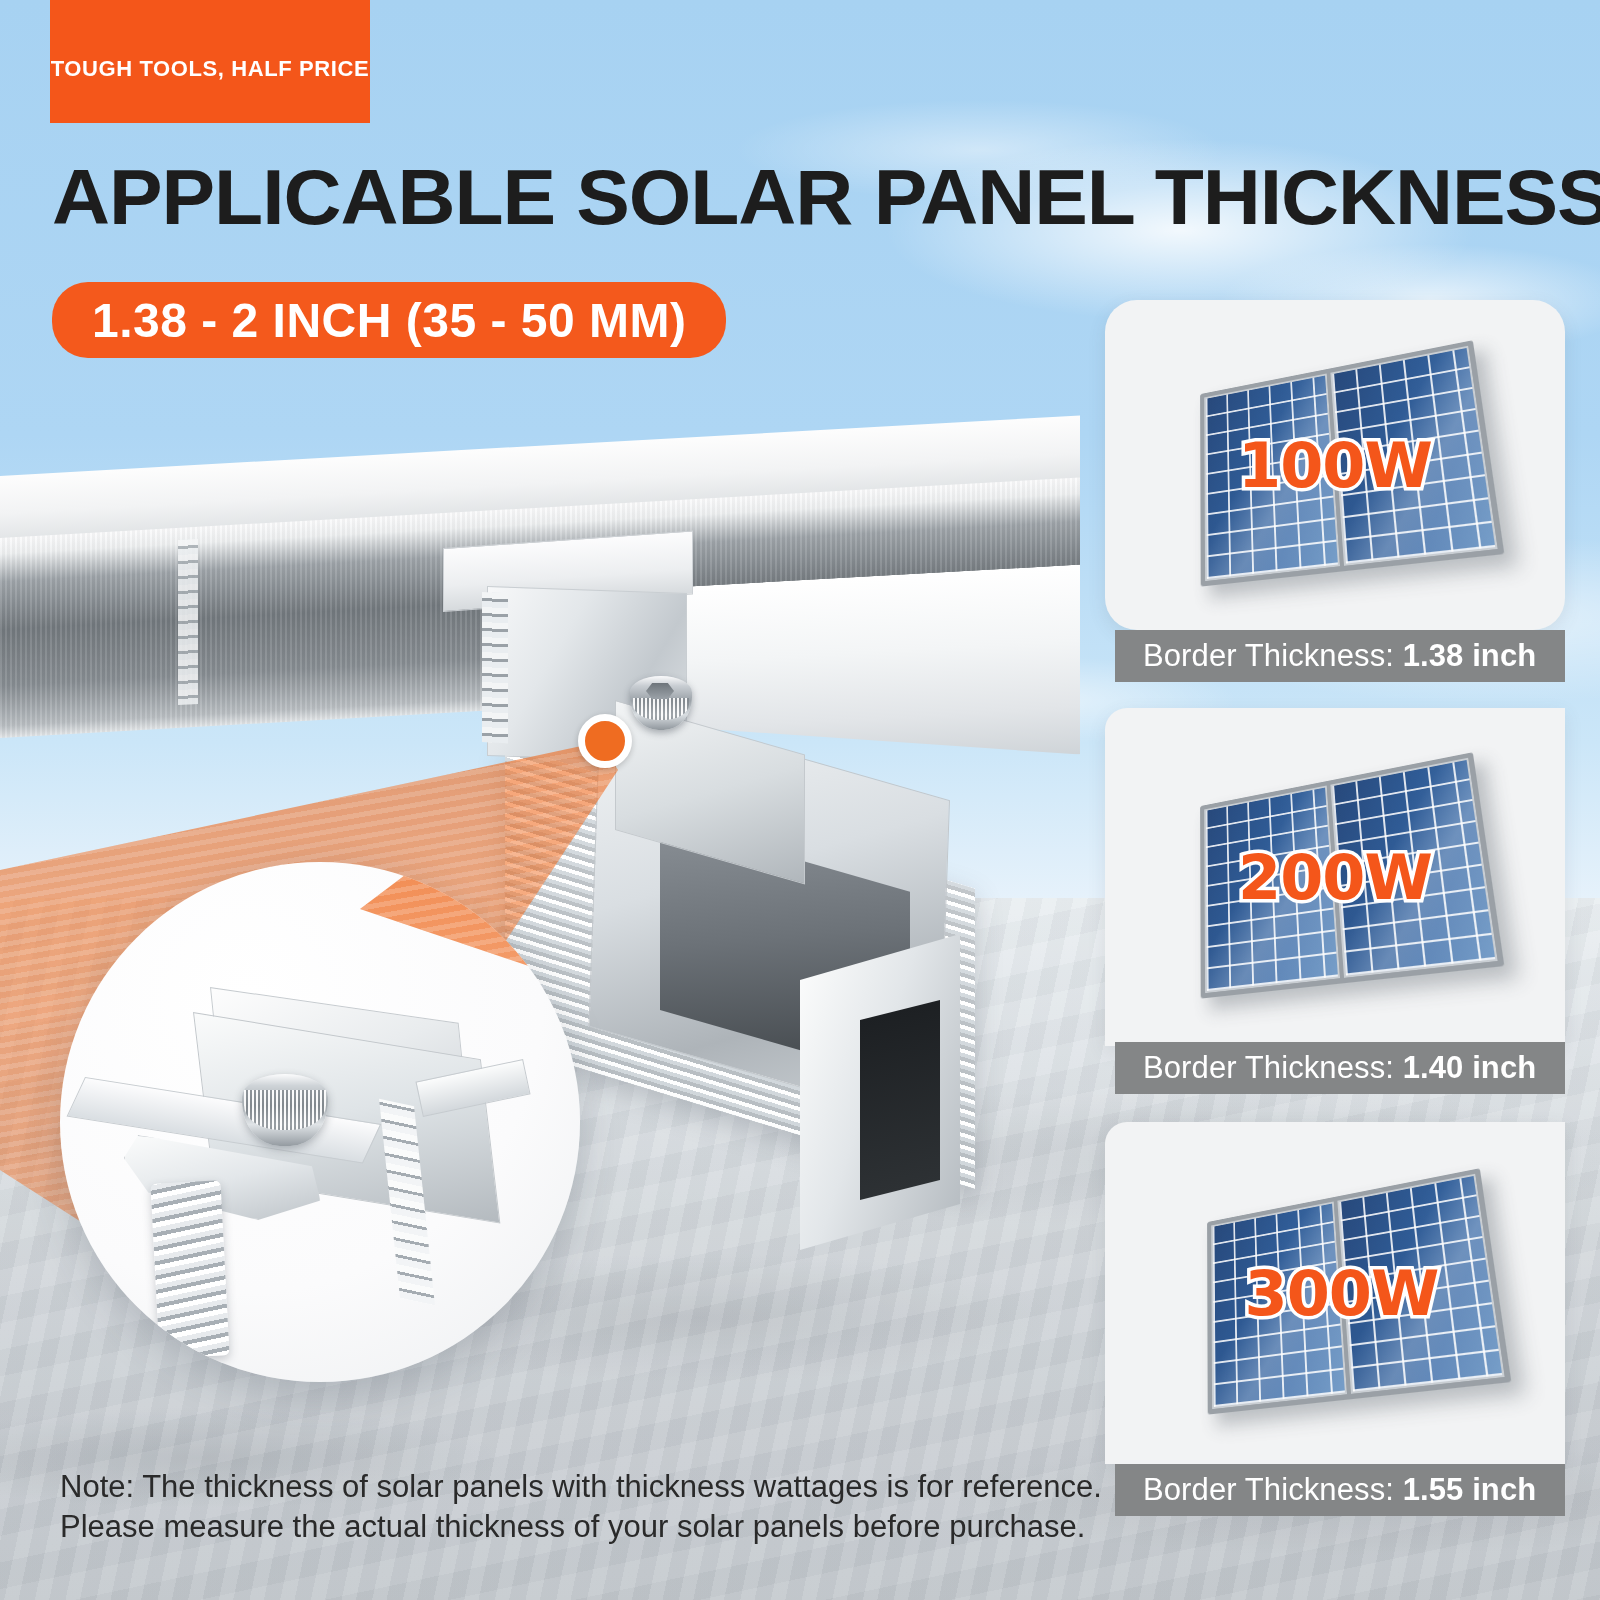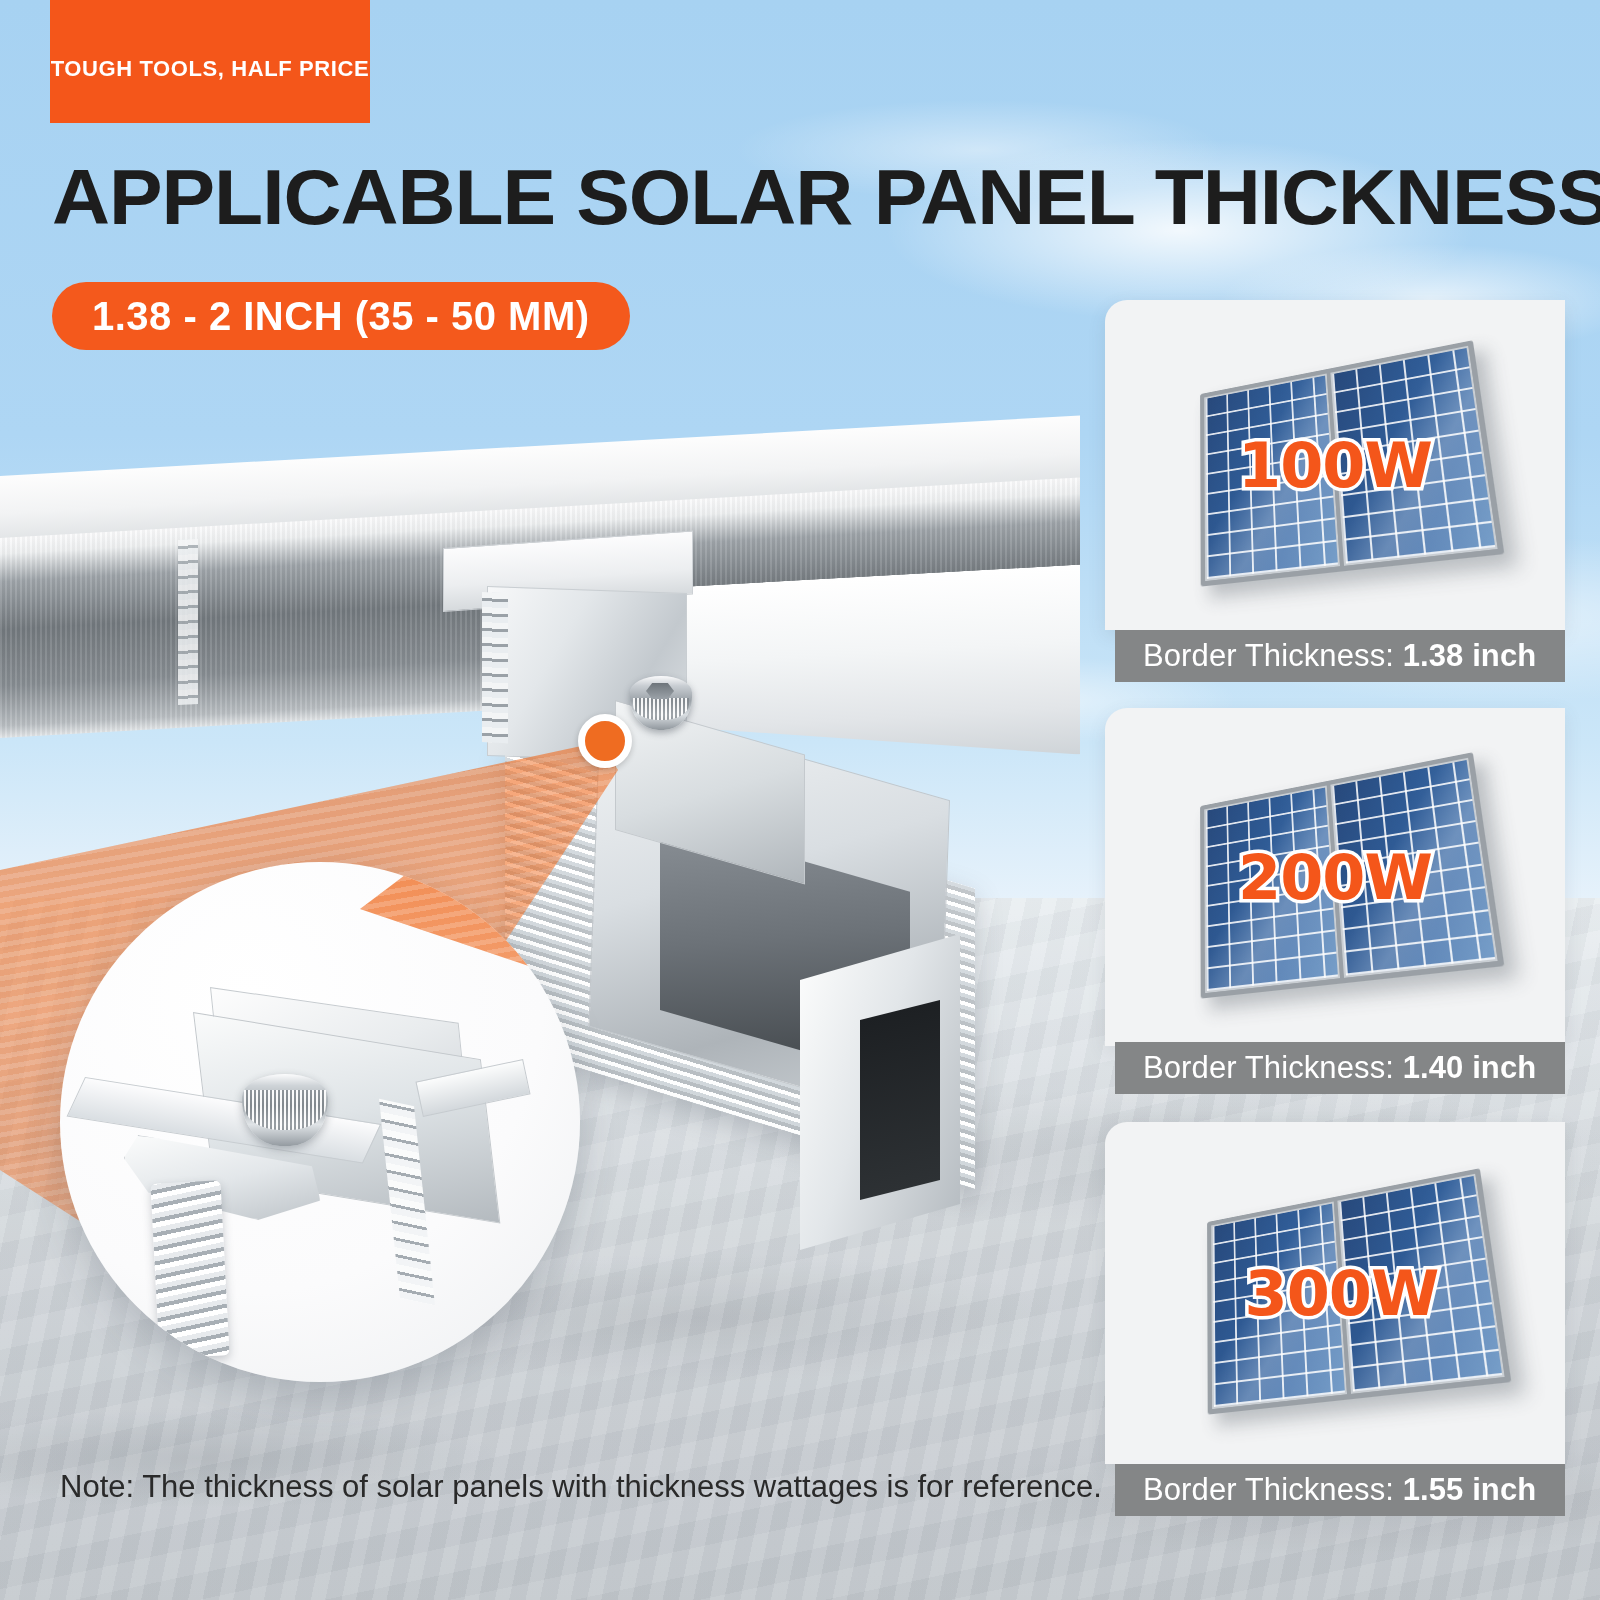--- a/index.html
+++ b/index.html
@@ -62,24 +62,24 @@
     color:#1d1d1d; font-weight:bold; font-size:78px; line-height:1;
     letter-spacing:-1px;
     font-family:"Liberation Sans Narrow","Liberation Sans", sans-serif;
     transform:scaleX(1.03); transform-origin:left center;
     white-space:nowrap;
   }
 
   
   .pill{
     position:absolute; left:52px; top:282px;
-    height:68px; padding:0 40px; border-radius:36px;
+    height:76px; padding:0 40px; border-radius:36px;
     background:#f4591c; color:#fff;
     display:flex; align-items:center; justify-content:center;
-    font-weight:bold; font-size:40px; letter-spacing:.5px;
+    font-weight:bold; font-size:48px; letter-spacing:.5px;
     font-family:"Liberation Sans Narrow","Liberation Sans", sans-serif;
     white-space:nowrap;
   }
 
   
   .rail{
     position:absolute; left:-20px; top:477px; width:1120px; height:330px;
   }
   .rail-top{
     position:absolute; left:0; top:0; width:1100px; height:70px;
@@ -299,21 +299,21 @@
     position:absolute; left:1115px; width:450px; height:52px;
     background:#848687; display:flex; align-items:center;
     padding-left:28px;
   }
   .cap span{
     color:#fff; font-size:31px; letter-spacing:.1px;
     font-family:"Liberation Sans", sans-serif;
   }
   .cap span b{ font-weight:bold; }
 
-  .c1{ top:300px; height:330px; }
+  .c1{ top:300px; height:330px;border-radius:32px; }
   .cap1{ top:630px; }
   .c2{ top:708px; height:338px; }
   .cap2{ top:1042px; }
   .c3{ top:1122px; height:342px;padding-left:13px; }
   .cap3{ top:1464px; }
 
   
   .sp{
     position:absolute; left:50%; top:50%;
     width:300px; height:212px;
@@ -390,20 +390,21 @@
   <div class="logo-box">
     <div class="logo-tag">TOUGH TOOLS, HALF PRICE</div>
   </div>
 
   <div class="headline">APPLICABLE SOLAR PANEL THICKNESS</div>
 
   <div class="pill">1.38 - 2 INCH (35 - 50 MM)</div>
 
   <div class="note">
     <div>Note: The thickness of solar panels with thickness wattages is for reference.</div>
+    <div>Please measure the actual thickness of your solar panels before purchase.</div>
   </div>
 
   <div class="card c1">
     <div class="art">
       <div class="sp">
         <div class="half"></div>
         <div class="half"></div>
       </div>
       <div class="sp-label">100W</div>
     </div>

